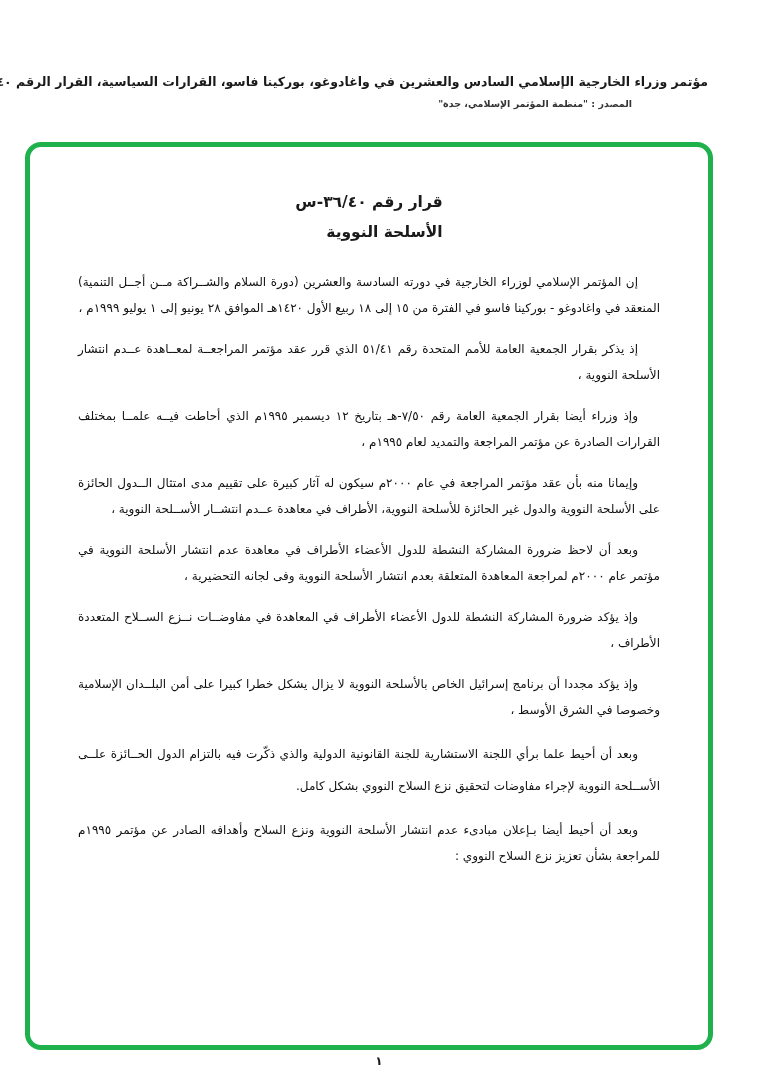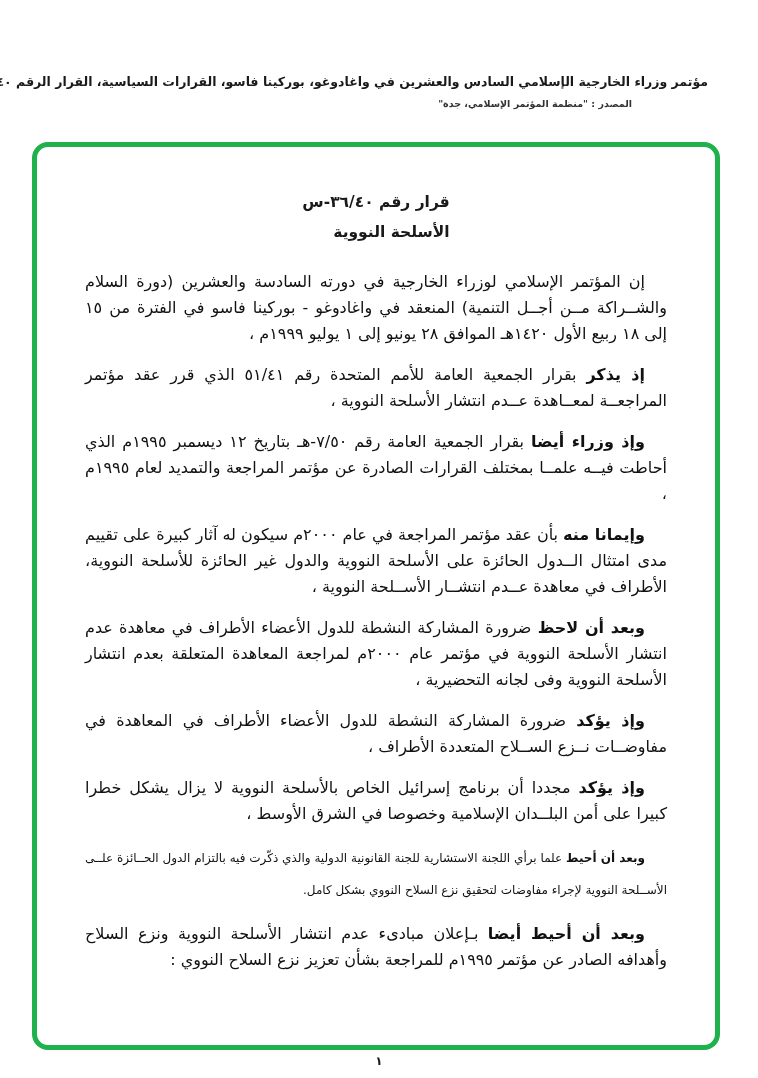--- a/index.html
+++ b/index.html
@@ -15,45 +15,45 @@
     direction:rtl; text-align:right;
     font-size:12.5px; font-weight:700; letter-spacing:0.2px;
     white-space:nowrap;
   }
   .doc-source {
     position:absolute; top:98px; right:126px;
     direction:rtl; text-align:right;
     font-size:9.5px; font-weight:700; color:#333;
   }
   .resolution-box {
-    position:absolute; top:142px; left:32px;
+    position:absolute; top:142px; left:25px;
     width:688px; height:908px;
     border:5px solid var(--green);
     border-radius:16px;
     padding:34px 48px 0 48px;
     background:#fff;
   }
   .title-block {
     direction:rtl;
     width:max-content; max-width:100%;
     margin:6px auto 0 auto;
   }
   .title-line {
     font-weight:700; font-size:15.5px; line-height:30px;
     text-align:center; white-space:nowrap;
   }
   .title-line.last { text-align:right; }
   .body-block { margin-top:22px; direction:rtl; }
   .para {
     direction:rtl; text-align:justify;
-    font-size:16px; line-height:26px;
+    font-size:12px; line-height:26px;
     text-indent:22px; margin-bottom:15px;
     color:#111;
   }
-  .para b { font-weight:700; }
+  .para b { font-weight:400; }
   .para.small { font-size:12px; line-height:32px; }
   .page-number {
     position:absolute; bottom:10px; left:0; width:100%;
     text-align:center; font-size:12px; font-weight:700;
   }
 </style>
 </head>
 <body>
 
 <div class="doc-header">مؤتمر وزراء الخارجية الإسلامي السادس والعشرين في واغادوغو، بوركينا فاسو، القرارات السياسية، القرار الرقم ٢٦/٤٠-س</div>

